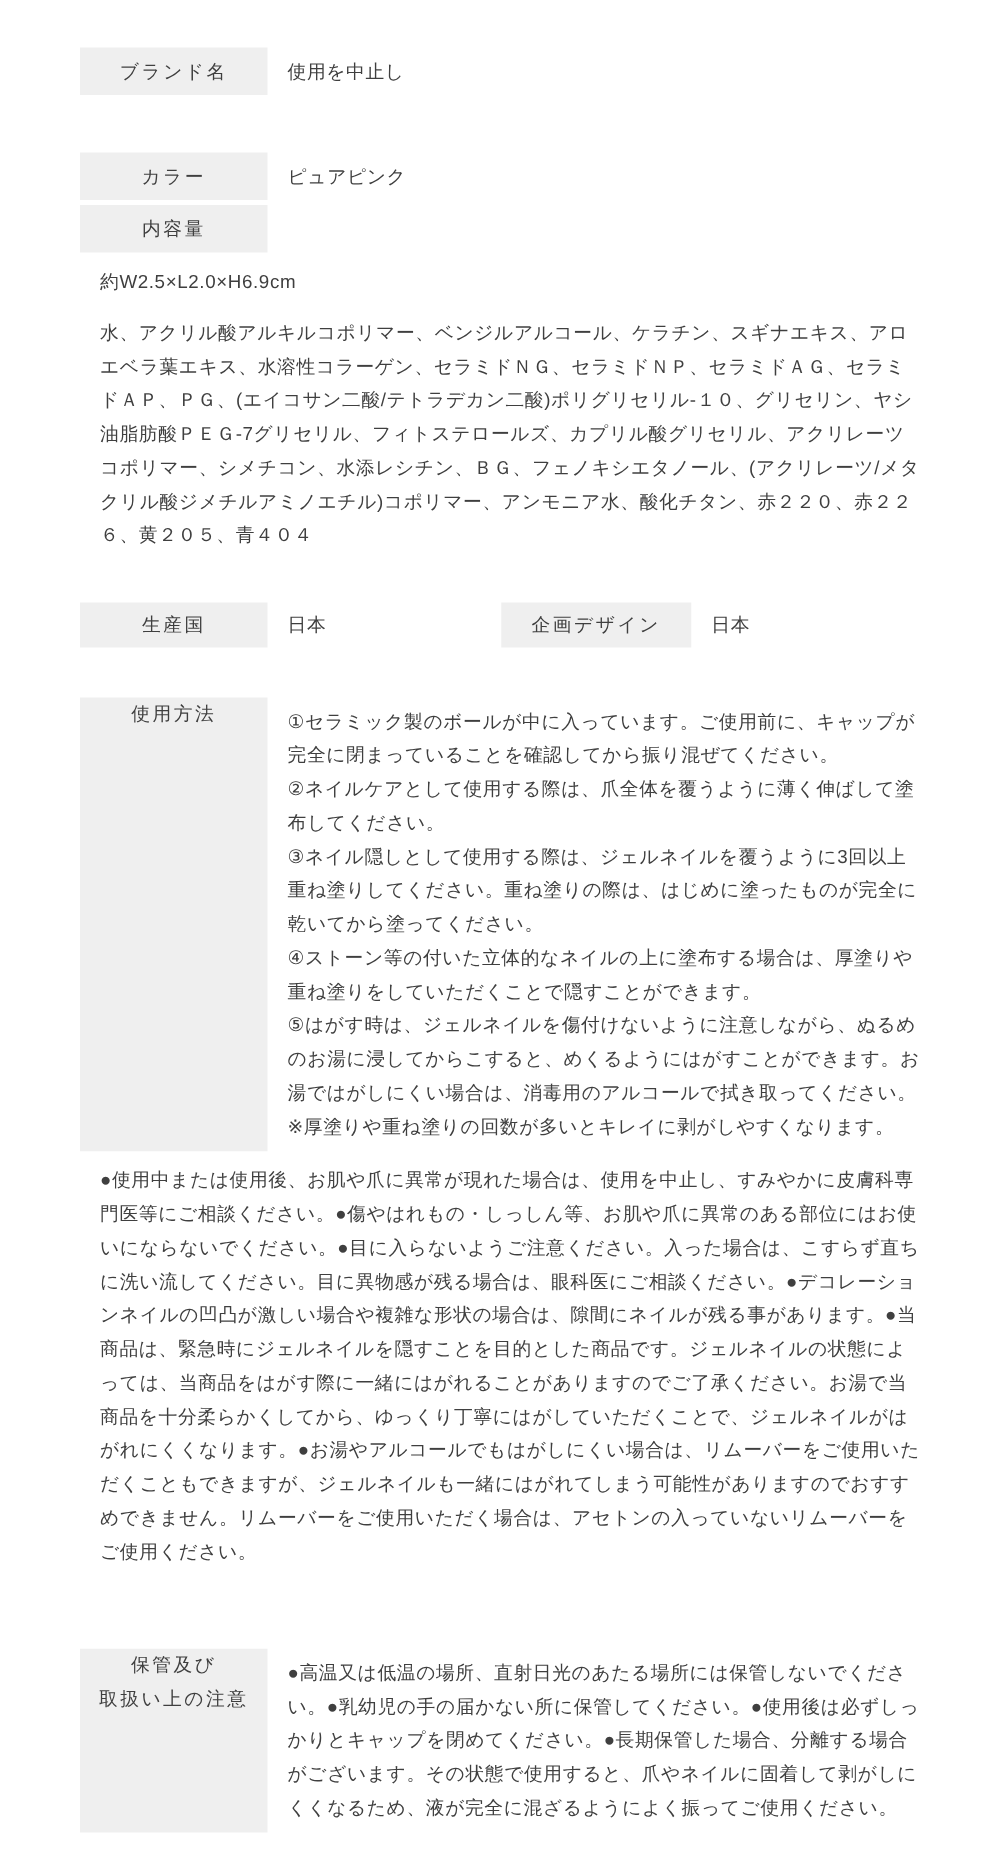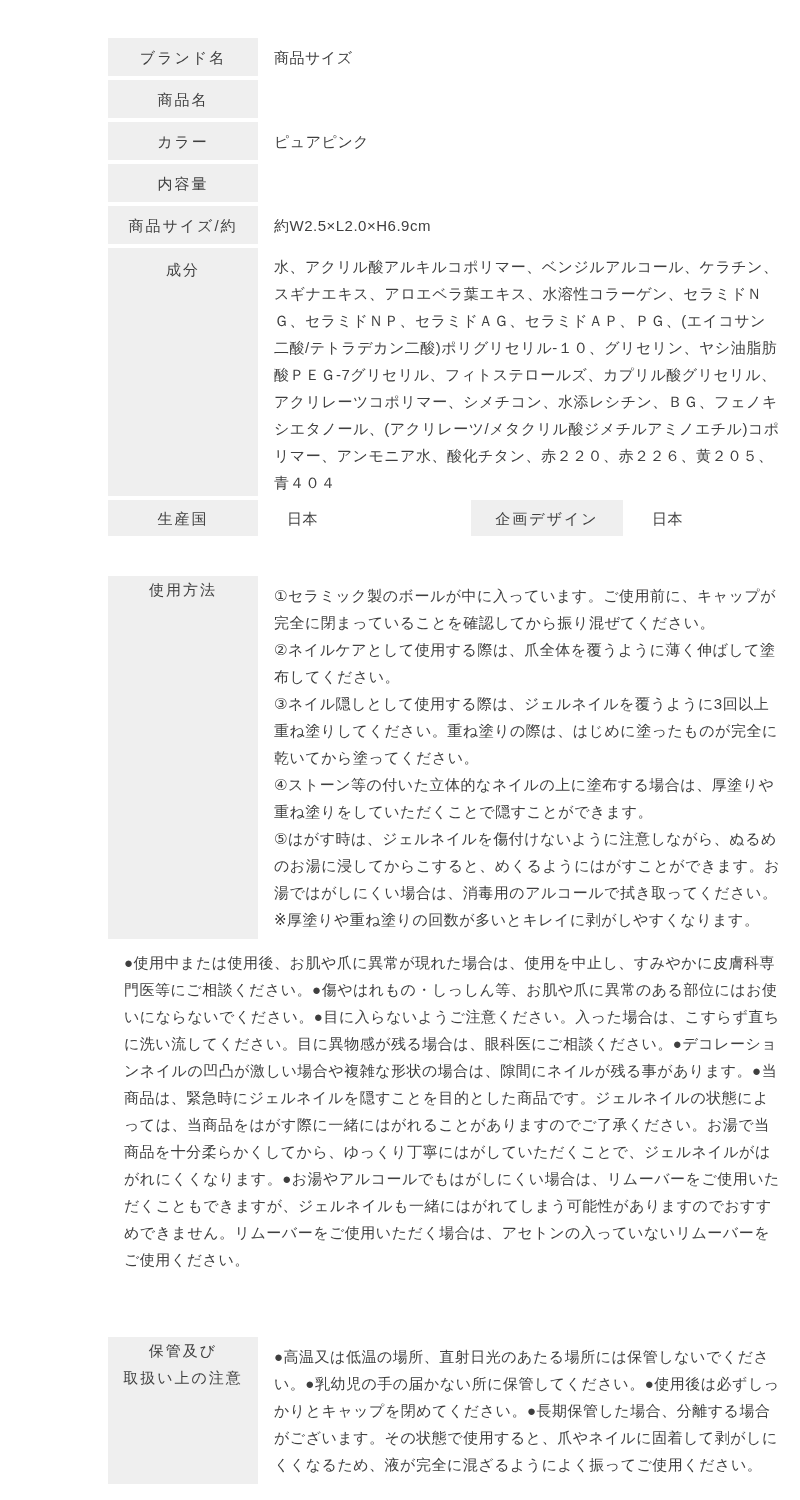--- a/index.html
+++ b/index.html
@@ -10,21 +10,21 @@
   .page {
     position: relative;
     width: 800px;
     min-height: 1500px;
     box-sizing: border-box;
     padding: 38px 64px 60px 64px;
     background: #ffffff;
     font-family: "Liberation Sans", "DejaVu Sans", sans-serif;
     color: #3f3f3f;
   }
-  .spec-table, .info-table { width: 672px; margin-left: 44px; }
+  .spec-table, .info-table { width: 672px; }
   .info-table { margin-top: 40px; }
 
   .row {
     display: flex;
     margin-bottom: 4px;
   }
   .label-cell {
     width: 150px;
     min-width: 150px;
     box-sizing: border-box;
@@ -57,21 +57,21 @@
   .row.tall .label-cell {
     align-items: flex-start;
     padding-top: 8px;
   }
   .row.tall .value-cell {
     align-items: flex-start;
     padding-top: 5px;
   }
 
   
-  .row.country { min-height: 36px; gap: 13px; }
+  .row.country { min-height: 36px; }
   .value-cell.fixed1 {
     flex: 0 0 171px;
     width: 171px;
   }
   .label-cell.second {
     width: 152px;
     min-width: 152px;
   }
 
   
@@ -89,43 +89,40 @@
 </style>
 </head>
 <body>
 
 <div class="page">
 
   <div class="spec-table">
 
     <div class="row simple">
       <div class="label-cell">ブランド名</div>
-      <div class="value-cell">商品サイズ</div>
+      <div class="value-cell">使用を中止し</div>
     </div>
 
     <div class="row simple">
-      <div class="label-cell">商品名</div>
     </div>
 
     <div class="row simple">
       <div class="label-cell">カラー</div>
       <div class="value-cell">ピュアピンク</div>
     </div>
 
     <div class="row simple">
       <div class="label-cell">内容量</div>
     </div>
 
     <div class="row simple">
-      <div class="label-cell">商品サイズ/約</div>
       <div class="value-cell">約W2.5×L2.0×H6.9cm</div>
     </div>
 
     <div class="row tall">
-      <div class="label-cell">成分</div>
       <div class="value-cell">水、アクリル酸アルキルコポリマー、ベンジルアルコール、ケラチン、スギナエキス、アロエベラ葉エキス、水溶性コラーゲン、セラミドＮＧ、セラミドＮＰ、セラミドＡＧ、セラミドＡＰ、ＰＧ、(エイコサン二酸/テトラデカン二酸)ポリグリセリル-１０、グリセリン、ヤシ油脂肪酸ＰＥＧ-7グリセリル、フィトステロールズ、カプリル酸グリセリル、アクリレーツコポリマー、シメチコン、水添レシチン、ＢＧ、フェノキシエタノール、(アクリレーツ/メタクリル酸ジメチルアミノエチル)コポリマー、アンモニア水、酸化チタン、赤２２０、赤２２６、黄２０５、青４０４</div>
     </div>
 
     <div class="row country">
       <div class="label-cell">生産国</div>
       <div class="value-cell fixed1">日本</div>
       <div class="label-cell second">企画デザイン</div>
       <div class="value-cell">日本</div>
     </div>
 

